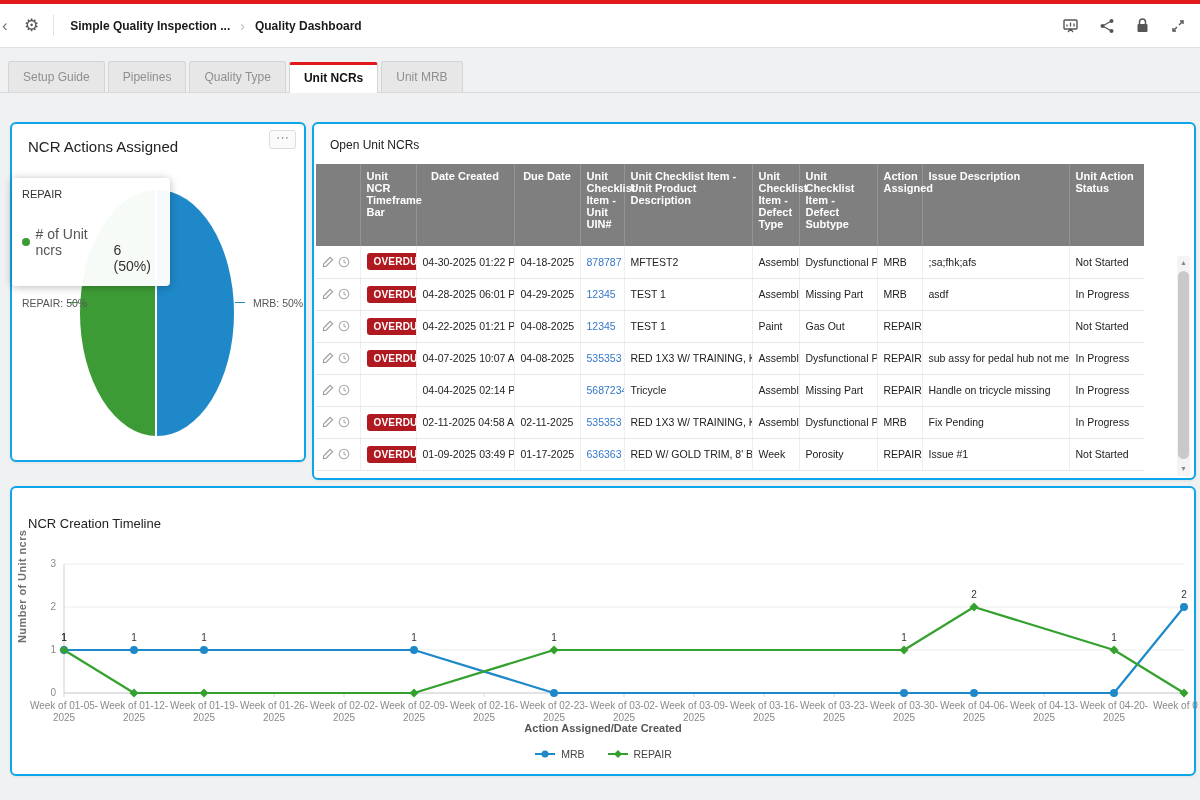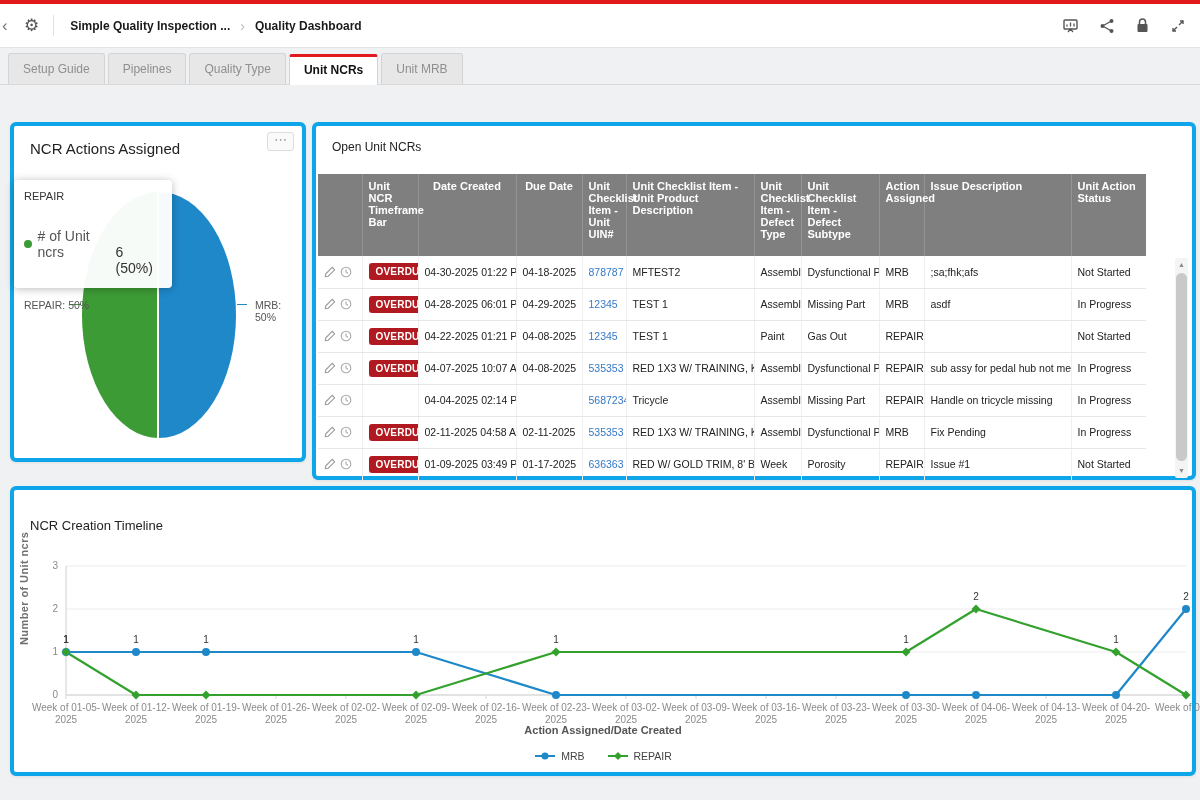--- a/index.html
+++ b/index.html
@@ -10,25 +10,25 @@
   .top-red { height:4px; background:#e1181c; }
   .header { height:44px; background:#fff; display:flex; align-items:center; border-bottom:1px solid #e3e3e3; padding:0 14px 0 0; }
   .back-chev { width:16px; color:#777; font-size:17px; text-align:left; padding-left:2px; cursor:pointer; }
   .gear { font-size:17px; color:#555; padding:0 14px 0 8px; border-right:1px solid #e0e0e0; cursor:pointer; }
   .crumbs { display:flex; align-items:center; gap:10px; padding-left:16px; font-size:12px; font-weight:700; color:#1a1a1a; }
   .crumb-sep { color:#bbb; font-size:14px; font-weight:400; }
   .hdr-icons { margin-left:auto; display:flex; align-items:center; gap:20px; }
   .hdr-icons svg { display:block; cursor:pointer; }
 
   
-  .tabbar { background:#f0f1f3; padding:14px 0 0 8px; border-bottom:1px solid #d9d9d9; height:37px; display:flex; align-items:flex-end; }
+  .tabbar { background:#f0f1f3; padding:14px 0 0 8px; border-bottom:1px solid #d9d9d9; height:45px; display:flex; align-items:flex-end; }
   .tab { font-size:12px; color:#8f8f8f; background:#e7e7e7; border:1px solid #d4d4d4; border-bottom:none; border-radius:3px 3px 0 0; padding:8px 14px; margin-right:3px; cursor:pointer; }
   .tab.active { background:#fff; color:#111; font-weight:700; border-top:3px solid #e1181c; padding-top:6px; position:relative; top:1px; }
 
-  .card { position:absolute; background:#fff; border:4px solid #0ea5e9; border-radius:6px; box-shadow:0 1px 3px rgba(0,0,0,.07); }
+  .card { position:absolute; background:#fff; border:2px solid #0ea5e9; border-radius:6px; box-shadow:0 1px 3px rgba(0,0,0,.07); }
 
   
   .pie-card { left:10px; top:122px; width:296px; height:340px; }
   .pie-title { font-size:15px; color:#222; padding:14px 16px 0; }
   .options-btn { position:absolute; top:6px; right:8px; border:1px solid #ddd; border-radius:3px; color:#999; font-size:13px; line-height:12px; padding:1px 6px 4px; cursor:pointer; background:#fafafa; }
   .pie-wrap { position:absolute; left:68px; top:66px; width:154px; height:246px; border-radius:50%; overflow:hidden; display:flex; }
   .pie-half { width:50%; height:100%; }
   .pie-half.left { border-right:2px solid #fff; }
   .pie-label { position:absolute; font-size:10.5px; color:#555; top:173px; }
   .pie-label.l { left:10px; } .pie-label.r { left:241px; }
@@ -36,21 +36,21 @@
   .pie-conn.l { left:55px; width:12px; background:#3d9b35; }
   .pie-conn.r { left:223px; width:10px; background:#1e88c9; }
   .pie-tip { position:absolute; left:0; top:54px; width:158px; background:rgba(255,255,255,.96); border-radius:4px; box-shadow:0 1px 8px rgba(0,0,0,.28); padding:10px 10px 12px; z-index:5; }
   .pie-tip-h { font-size:11px; color:#333; margin-bottom:10px; }
   .pie-tip-row { display:flex; align-items:center; font-size:14px; color:#555; }
   .tip-dot { width:8px; height:8px; border-radius:50%; margin-right:6px; }
   .tip-val { margin-left:auto; color:#333;margin-top:32px; }
 
   
   .table-card { left:312px; top:122px; width:884px; height:358px; }
-  .table-title { font-size:12px; color:#222; padding:14px 16px 20px; }
+  .table-title { font-size:12px; color:#222; padding:14px 16px 12px; }
   table.grid { border-collapse:collapse; table-layout:fixed; margin-left:2px; width:828px; }
   .grid col.c1{width:44px} .grid col.c2{width:56px} .grid col.c3{width:98px} .grid col.c4{width:66px}
   .grid col.c5{width:44px} .grid col.c6{width:128px} .grid col.c7{width:47px} .grid col.c8{width:78px}
   .grid col.c9{width:45px} .grid col.c10{width:147px} .grid col.c11{width:75px}
   .grid th { background:#7f7f7f; color:#fff; font-size:11px; font-weight:700; text-align:left; vertical-align:top; padding:6px 6px; height:82px; border-left:1px solid #949494; }
   .grid th:first-child { border-left:none; }
   .grid th:nth-child(3) { text-align:center; }
   .grid th:nth-child(4) { text-align:center; }
   .grid td { font-size:10.5px; color:#222; border-bottom:1px solid #e6e6e6; border-left:1px solid #efefef; height:32px; padding:2px 6px; white-space:nowrap; overflow:hidden; }
   .grid td:first-child { border-left:none; }

